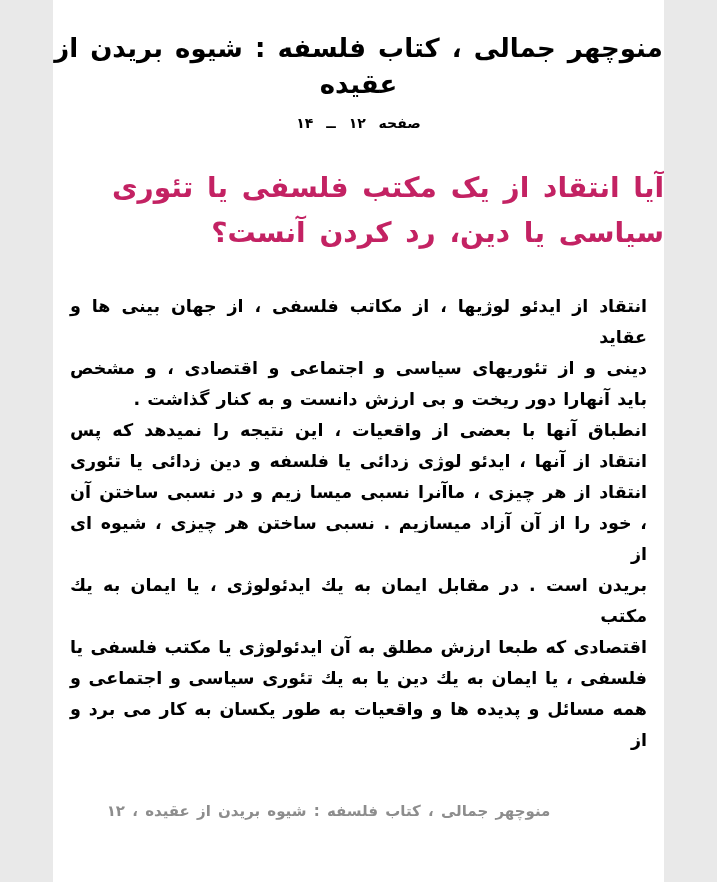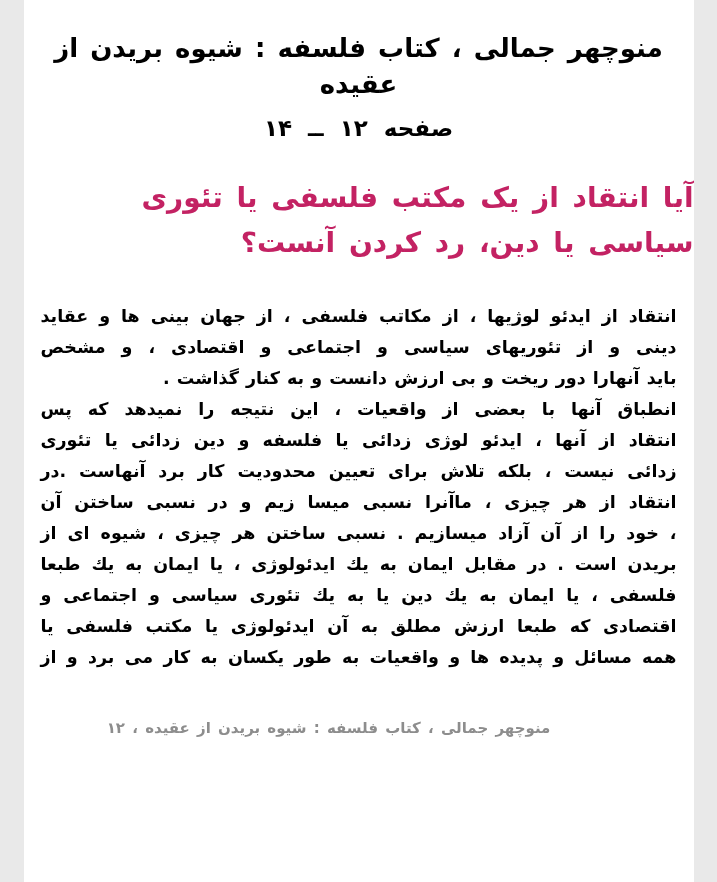--- a/index.html
+++ b/index.html
@@ -5,42 +5,42 @@
   :root {
     --bg: #ffffff;
     --text: #000000;
     --accent: #c32263;
     --footer: #8d8d8d;
   }
   * { margin: 0; padding: 0; box-sizing: border-box; }
   html, body { background: #e9e9e9; }
   .page {
     position: relative;
-    width: 670px;
+    width: 611px;
     height: 882px;
     margin: 0 auto;
     background: var(--bg);
     font-family: "DejaVu Sans", sans-serif;
     direction: rtl;
     overflow: hidden;
   }
   .header-line1 {
     margin-top: 30px;
     text-align: center;
     font-weight: bold;
     font-size: 26px;
     line-height: 1.4;
     color: var(--text);
     word-spacing: 3px;
   }
   .header-line2 {
     margin-top: 12px;
     text-align: center;
     font-weight: bold;
-    font-size: 23px;
+    font-size: 14px;
     letter-spacing: 3px;
     word-spacing: 8px;
     color: var(--text);
   }
   .title-line {
     text-align: right;
     font-weight: bold;
     font-size: 28px;
     line-height: 1.35;
     color: var(--accent);
@@ -88,24 +88,23 @@
     <div class="title-line title-line1">آیا انتقاد از یک مکتب فلسفی یا تئوری</div>
     <div class="title-line title-line2">سیاسی یا دین، رد کردن آنست؟</div>
   </div>
 
   <div class="body-text">
       <div class="body-line">انتقاد از ایدئو لوژیها ،  از مکاتب فلسفی ،  از جهان بینی ها و عقاید</div>
       <div class="body-line">دینی و از تئوریهای سیاسی و اجتماعی و اقتصادی ،  و مشخص</div>
       <div class="body-line para-end">باید آنهارا دور ریخت و بی ارزش دانست و به کنار گذاشت .</div>
       <div class="body-line">انطباق آنها با بعضی از واقعیات ،  این نتیجه را نمیدهد که  پس</div>
       <div class="body-line">انتقاد از آنها ،  ایدئو لوژی زدائی  یا فلسفه و دین زدائی  یا تئوری</div>
-      <div class="body-line">زدائی نیست ،  بلکه تلاش برای تعیین محدودیت کار برد آنهاست  .در</div>
       <div class="body-line">انتقاد از هر چیزی ،  ماآنرا نسبی میسا زیم  و در نسبی ساختن  آن</div>
       <div class="body-line">،  خود را از آن آزاد میسازیم . نسبی ساختن  هر چیزی ، شیوه ای از</div>
-      <div class="body-line">بریدن است . در مقابل ایمان به یك ایدئولوژی  ، یا ایمان به یك طبعا</div>
+      <div class="body-line">بریدن است . در مقابل ایمان به یك ایدئولوژی  ، یا ایمان به یك مکتب</div>
+      <div class="body-line">اقتصادی که طبعا ارزش مطلق به آن ایدئولوژی   یا مکتب فلسفی یا</div>
       <div class="body-line">فلسفی ،  یا   ایمان به یك دین یا   به یك تئوری سیاسی و اجتماعی و</div>
-      <div class="body-line">اقتصادی که طبعا ارزش مطلق به آن ایدئولوژی   یا مکتب فلسفی یا</div>
       <div class="body-line">همه مسائل و پدیده ها و واقعیات به طور یکسان به کار می برد و از</div>
     </div>
 
   <div class="footer-citation">منوچهر جمالی ، کتاب فلسفه : شیوه بریدن از عقیده ، ۱۲</div>
 
 </div>
 
 </body></html>

